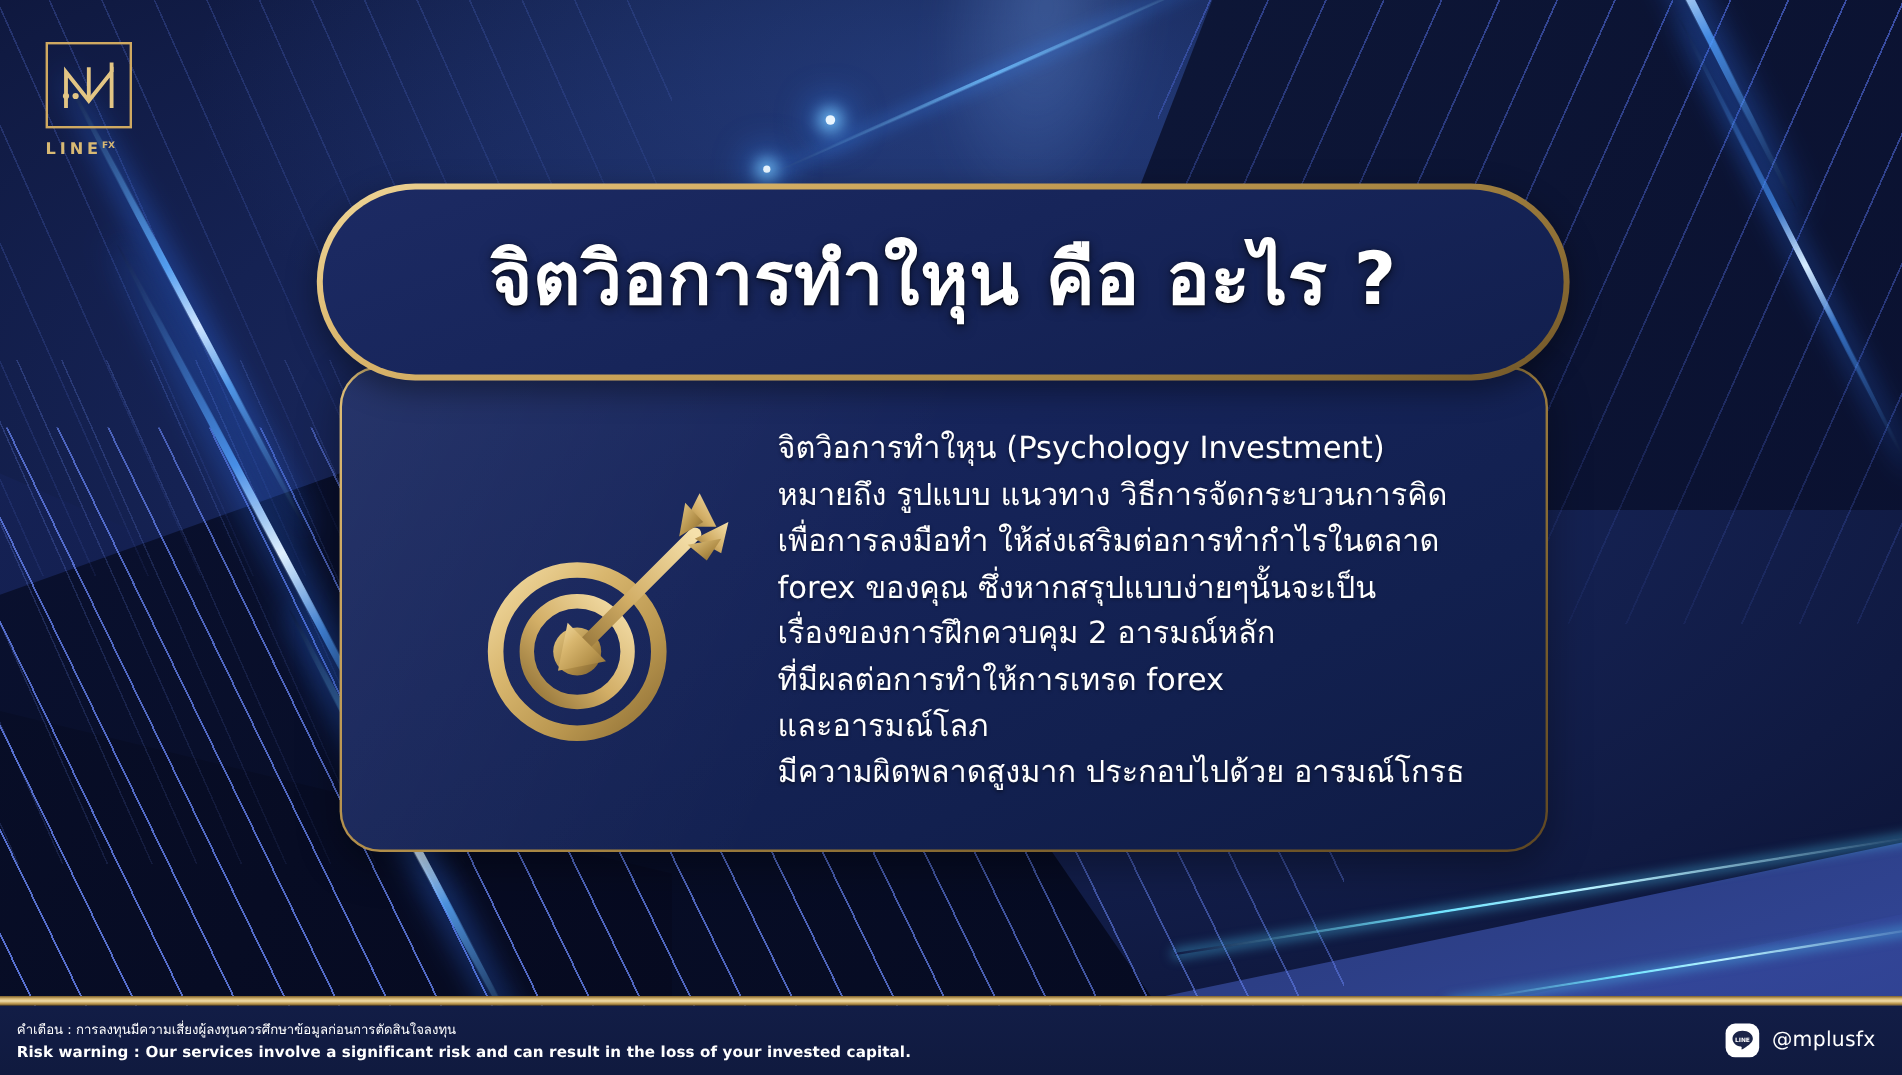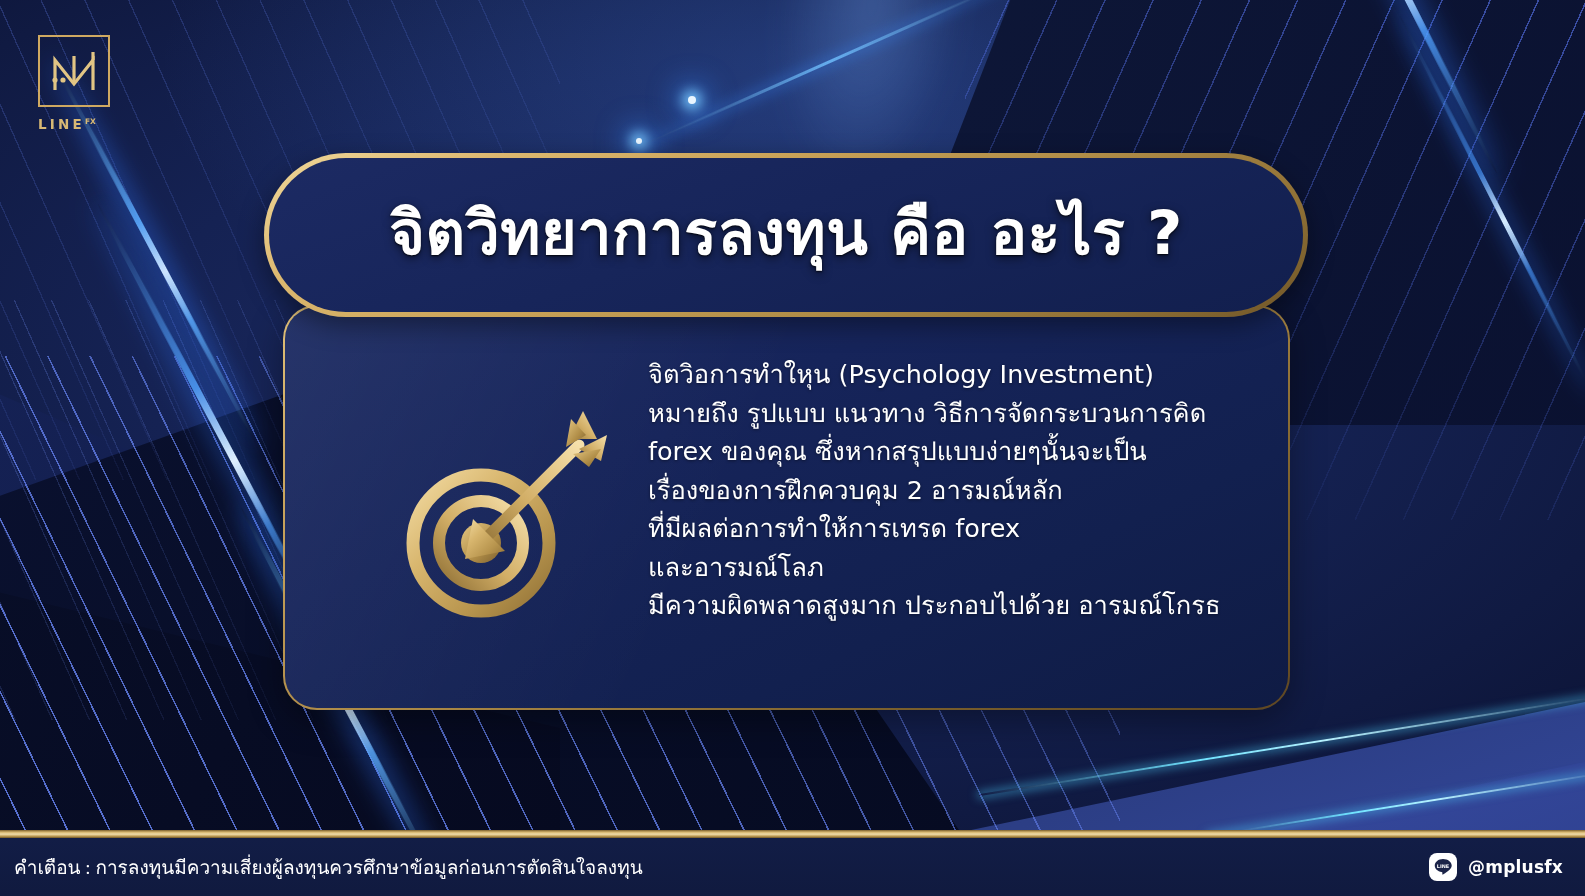--- a/index.html
+++ b/index.html
@@ -176,25 +176,25 @@
   #footer{
     position:absolute; left:0; right:0; bottom:0; height:58px;
     background:linear-gradient(180deg,#121d46 0%,#101a3f 100%);
     display:flex; align-items:center; justify-content:space-between;
     padding:0 22px 0 14px;
   }
   #footer::before{
     content:""; position:absolute; left:0; right:0; top:-8px; height:8px;
     background:linear-gradient(180deg,#7a5e2c 0%,#d7b771 28%,#f0dcab 52%,#c3a057 76%,#6f5527 100%);
   }
-  #warn-th{ color:#ffffff; font-size:19px; line-height:19px; font-weight:400;font-family:Liberation Serif, serif; }
+  #warn-th{ color:#ffffff; font-size:11px; line-height:19px; font-weight:400; }
   #warn-en{ color:#ffffff; font-size:12.6px; line-height:17px; font-weight:700; letter-spacing:.1px; }
   #contacts{ display:flex; align-items:center; gap:16px; }
   #contacts .item{ display:flex; align-items:center; gap:11px; }
-  #contacts .label{ color:#ffffff; font-size:17px; font-weight:700; letter-spacing:.2px; }
+  #contacts .label{ color:#ffffff; font-size:17px; font-weight:400; letter-spacing:.2px; }
   .line-badge{
     width:28px; height:28px; border-radius:8px; background:#ffffff;
     display:flex; align-items:center; justify-content:center;
   }
 </style>
 </head>
 <body>
 
 <div id="stage">
 
@@ -236,21 +236,21 @@
     </div>
     <div class="wordmark"><span>LINE</span><sup>FX</sup></div>
   </div>
 
   <div id="card">
     <div class="inner"></div>
   </div>
 
   <div id="title-pill">
     <div class="pill-inner">
-      <div id="title-text">จิตวิทยาการลงทุน คือ อะไร ?</div>
+      <div id="title-text">จิตวิอการทำใหุน คือ อะไร ?</div>
     </div>
   </div>
 
   <div id="card-body" style="left:283px; top:305px; width:1007px; height:405px; position:absolute;">
 
     <div id="target-wrap">
       <svg width="240" height="240" viewBox="0 0 240 240" aria-hidden="true">
         <defs>
           <linearGradient id="gold1" x1="0" y1="0" x2="1" y2="1">
             <stop offset="0%" stop-color="#f3dca4"></stop>
@@ -283,31 +283,33 @@
         <path d="M186 44 L200 16 L214 44 Z" fill="url(#gold2)"></path>
         <path d="M196 54 L224 40 L218 66 Z" fill="url(#gold2)"></path>
         <path d="M183 52 L188 24 L203 40 Z" fill="url(#gold3)"></path>
         <path d="M190 59 L218 54 L206 72 Z" fill="url(#gold3)"></path>
       </svg>
     </div>
 
     <div id="body-text">
         <p>จิตวิอการทำใหุน (Psychology Investment)</p>
         <p>หมายถึง รูปแบบ แนวทาง วิธีการจัดกระบวนการคิด</p>
+        <p>เพื่อการลงมือทำ ให้ส่งเสริมต่อการทำกำไรในตลาด</p>
         <p>forex ของคุณ ซึ่งหากสรุปแบบง่ายๆนั้นจะเป็น</p>
         <p>เรื่องของการฝึกควบคุม 2 อารมณ์หลัก</p>
         <p>ที่มีผลต่อการทำให้การเทรด forex</p>
         <p>และอารมณ์โลภ</p>
         <p>มีความผิดพลาดสูงมาก ประกอบไปด้วย อารมณ์โกรธ</p>
       </div>
   </div>
 
   <div id="footer">
     <div>
       <div id="warn-th">คำเตือน : การลงทุนมีความเสี่ยงผู้ลงทุนควรศึกษาข้อมูลก่อนการตัดสินใจลงทุน</div>
+      <div id="warn-en">Risk warning : Our services involve a significant risk and can result in the loss of your invested capital.</div>
     </div>
 
     <div id="contacts">
       <div class="item">
         <span class="line-badge">
           <svg width="22" height="22" viewBox="0 0 24 24" aria-hidden="true">
             <path d="M12 3.2c-5 0-9 3.2-9 7.2 0 3.6 3.2 6.6 7.5 7.1.3 0 .7.2.8.5.1.2 0 .6 0 .8l-.1.8c0 .2-.2.9.8.5s5.4-3.2 7.4-5.4h0c1.4-1.5 2.1-3 2.1-4.3 0-4-4.1-7.2-9.5-7.2z" fill="#1b2448"></path>
             <text x="12" y="13.2" font-size="5.4" font-family="DejaVu Sans, sans-serif" font-weight="700" fill="#ffffff" text-anchor="middle">LINE</text>
           </svg>
         </span>

